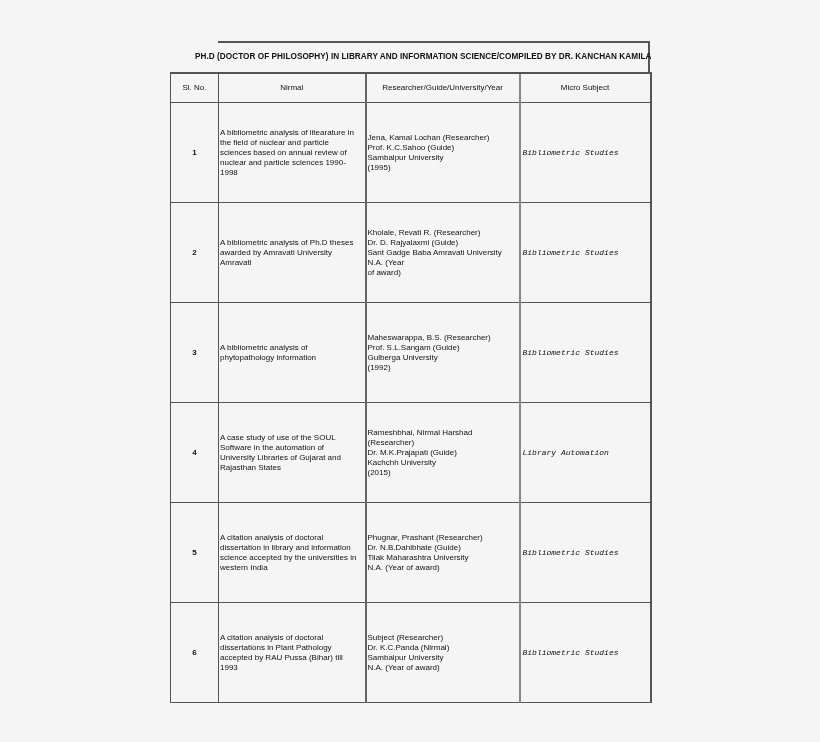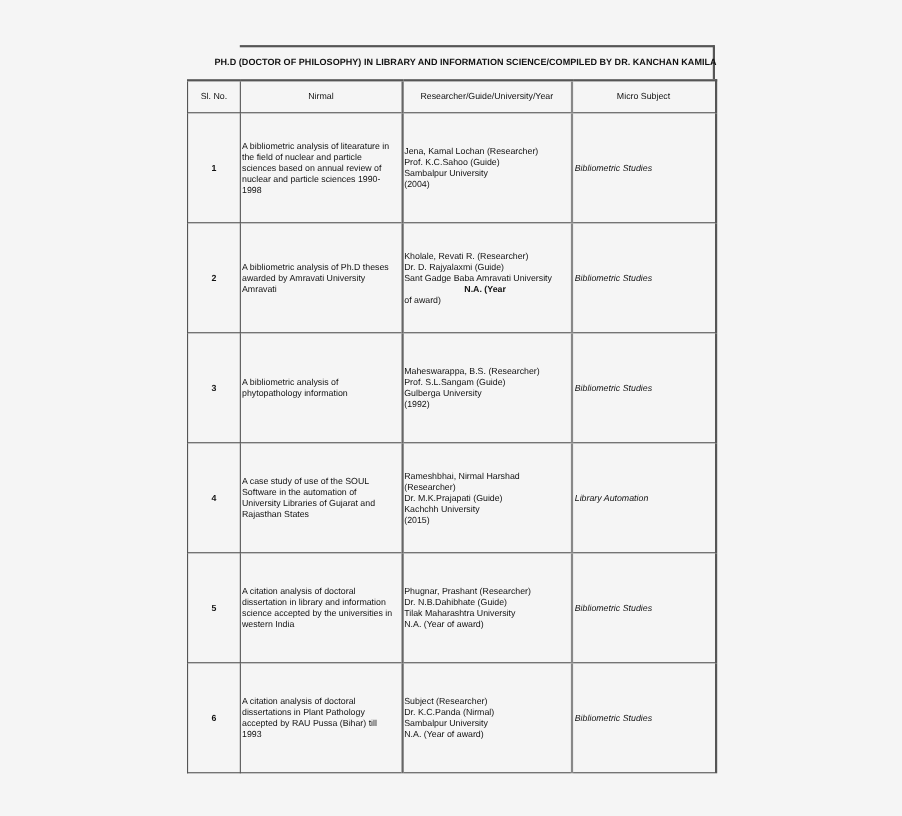--- a/index.html
+++ b/index.html
@@ -79,23 +79,24 @@
     td.title-cell {
       padding-left: 1px !important;
       padding-right: 4px !important;
     }
     td.res-cell {
       padding-left: 1px !important;
     }
     td.micro-cell {
       font-style: italic;
       padding-left: 2px !important;
+      font-family: Liberation Mono, monospace;
     }
     .line { display: block; white-space: nowrap; }
-    .line.right { text-align: center; padding-right: 4px; font-weight: bold; }
+    .line.right { text-align: left; padding-right: 4px; }
     .border-right-strong { border-right: 2px solid #555 !important; }
   </style>
 </head>
 <body>
 
 <div class="top-rule"></div>
 <div class="right-rule-top"></div>
 
 <div class="doc-title">PH.D (DOCTOR OF PHILOSOPHY) IN LIBRARY AND INFORMATION SCIENCE/COMPILED BY DR. KANCHAN KAMILA</div>
 
@@ -114,21 +115,21 @@
     <th class="col-micro border-right-strong">Micro Subject</th>
   </tr>
 
   <tr class="data-row">
     <td class="sl">1</td>
     <td class="title-cell">A bibliometric analysis of litearature in the field of nuclear and particle sciences based on annual review of nuclear and particle sciences 1990-1998</td>
     <td class="res-cell col-res">
       <span class="line">Jena, Kamal Lochan (Researcher)</span>
       <span class="line">Prof. K.C.Sahoo (Guide)</span>
       <span class="line">Sambalpur University</span>
-      <span class="line">(2004)</span>
+      <span class="line">(1995)</span>
     </td>
     <td class="micro-cell col-micro border-right-strong">Bibliometric Studies</td>
   </tr>
 
   <tr class="data-row">
     <td class="sl">2</td>
     <td class="title-cell">A bibliometric analysis of Ph.D theses awarded by Amravati University Amravati</td>
     <td class="res-cell col-res">
       <span class="line">Kholale, Revati R. (Researcher)</span>
       <span class="line">Dr. D. Rajyalaxmi (Guide)</span>

